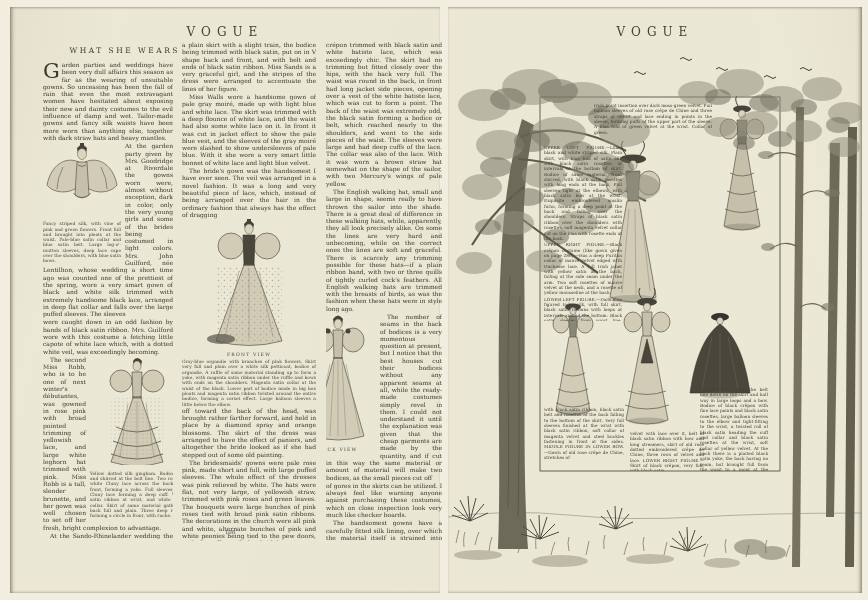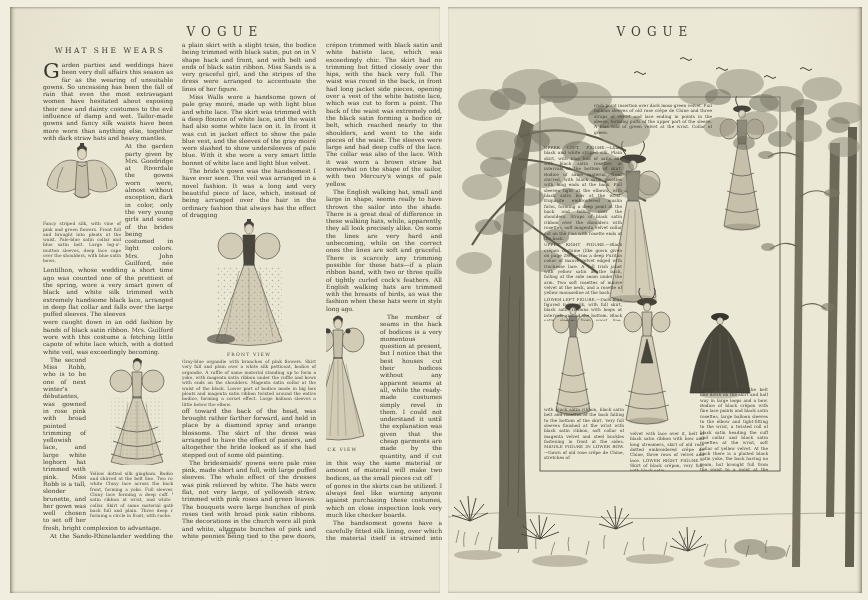--- a/index.html
+++ b/index.html
@@ -23,21 +23,21 @@
     left:448px;width:414px;
     box-shadow:inset -3px 0 4px -2px #6e6a58, inset 0 2px 3px -2px #8a8674, inset 1px -2px 3px -2px #b5b19d;
     background:linear-gradient(255deg,#e6e2cf 0%,#ece8d6 15%,#ebe7d5 100%);
   }
   .running-head{
     position:absolute;top:18px;left:0;right:0;
     text-align:center;font-size:12px;letter-spacing:6px;color:#45433a;
   }
   .article-title{
     position:absolute;top:39px;left:30px;width:140px;
-    text-align:center;font-size:7.5px;letter-spacing:2.5px;color:#3e3c32;white-space:nowrap;
+    text-align:right;font-size:7.5px;letter-spacing:2.5px;color:#3e3c32;white-space:nowrap;
   }
   .col{position:absolute;overflow:hidden;}
   .col p{font-size:6px;line-height:7.3px;text-align:justify;text-indent:7px;margin:0 0 1px 0;}
   .col p.noind{text-indent:0;}
   .dropcap{
     float:left;font-size:21px;line-height:19px;padding:1px 2px 0 0;color:#3a382e;
   }
   .figwrap{overflow:hidden;}
   .fl-l{float:left;margin:1px 4px 1px 0;}
   .fl-r{float:right;margin:1px 0 1px 4px;}

